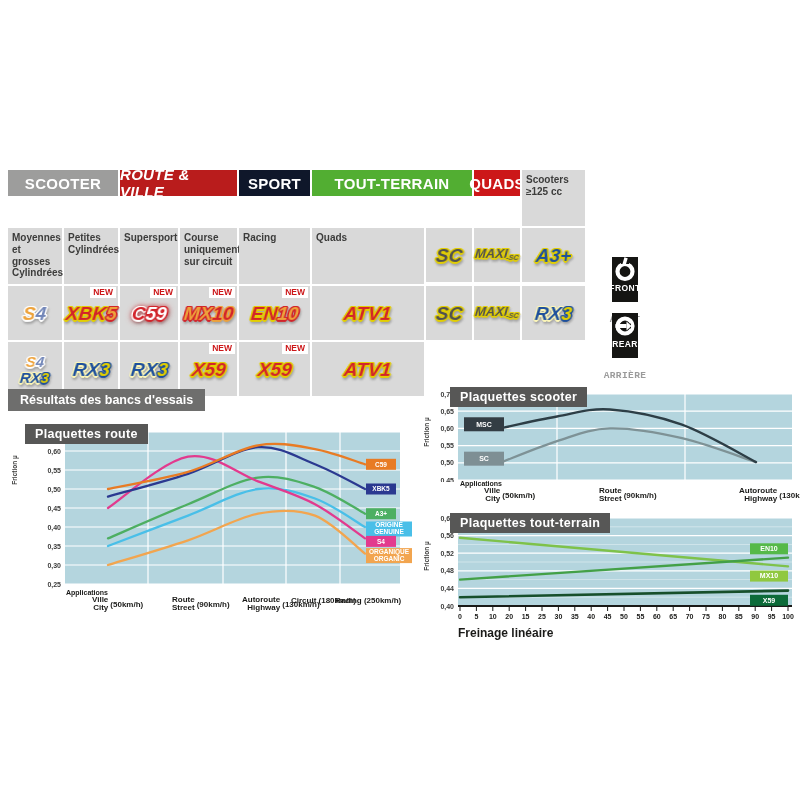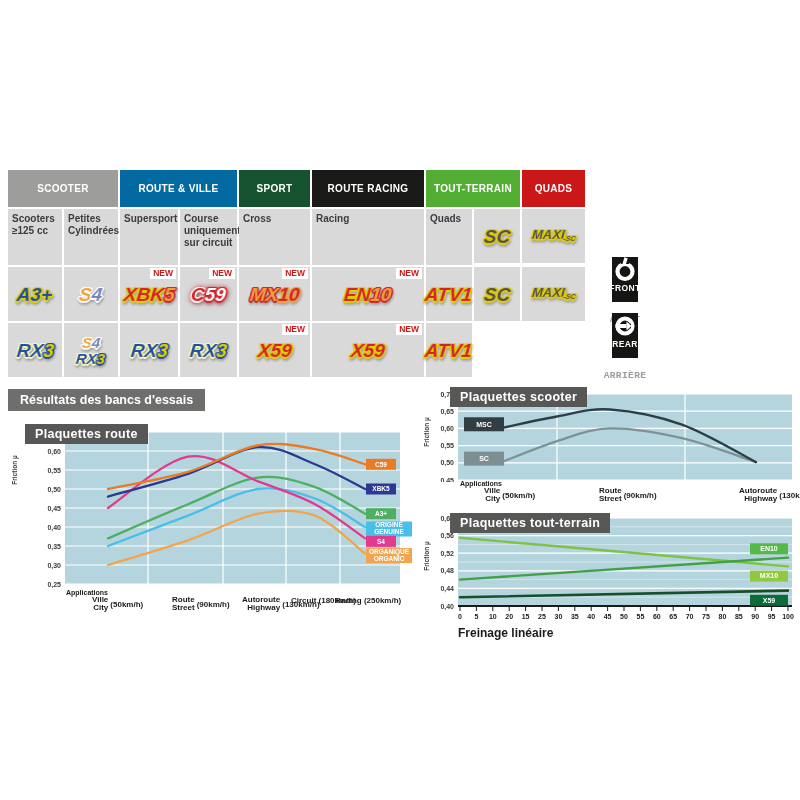--- a/index.html
+++ b/index.html
@@ -2,22 +2,22 @@
 <html><head>
 <meta charset="utf-8">
 <style>
   html,body{margin:0;padding:0;background:#fff;}
   body{width:800px;height:800px;position:relative;font-family:"Liberation Sans",sans-serif;color:#1a1a18;}
   .page{position:absolute;inset:0;background:#fff;overflow:hidden;}
 
   
   .apps-table{position:absolute;left:8px;top:170px;display:grid;
     grid-template-columns:54px 54px 58px 57px 71px 112px 46px 46px 63px;gap:2px;}
-  .cat{height:37px;display:flex;align-items:center;justify-content:center;
-    color:#fff;font-weight:bold;font-size:10px;letter-spacing:.3px;}
+  .cat{height:26px;display:flex;align-items:center;justify-content:center;
+    color:#fff;font-weight:bold;font-size:15px;letter-spacing:.3px;}
   .sub{height:56px;background:#d9d9d9;font-size:10px;font-weight:bold;color:#3c3c3b;
     padding:4px 4px;line-height:1.18;box-sizing:border-box;text-align:left;}
   .cell{height:54px;background:#d9d9d9;position:relative;display:flex;
     align-items:center;justify-content:center;overflow:visible;}
   .new-badge{position:absolute;top:1px;right:2px;background:#fff;color:#cc1719;
     font-size:8.5px;font-weight:bold;padding:1px 3px;line-height:1.1;}
   .logo{font-style:italic;font-weight:bold;display:inline-block;transform:skewX(-6deg);
     white-space:nowrap;filter:drop-shadow(1px 2px 1px rgba(60,60,60,.35));font-size:19px;line-height:1;}
   .logo .sub-sc{font-size:.55em;vertical-align:-0.28em;margin-left:-1px;}
   .stacked{display:flex;flex-direction:column;align-items:center;line-height:.95;gap:1px;}
@@ -41,30 +41,29 @@
     font-weight:bold;color:#1a1a18;white-space:nowrap;}
   .xcat .stk{display:flex;flex-direction:column;line-height:1.05;text-align:center;align-items:flex-end;}
   .xlabel{position:absolute;font-size:12px;font-weight:bold;color:#1a1a18;}
 </style>
 </head>
 <body>
 
 <div class="page">
   <div class="apps-table" id="apps-table">
       <div class="cat" style="background: rgb(157, 157, 156); grid-column: span 2;">SCOOTER</div>
-      <div class="cat" style="background: #0369a1; grid-column: span 2;">ROUTE &amp; VILLE</div>
-      <div class="cat" style="background: #14532d; grid-column: span 1;">SPORT</div>
-      <div class="cat" style="background: rgb(26, 26, 24); grid-column: span 1;">ROUTE RACING</div>
+      <div class="cat" style="background: #b91c1c; grid-column: span 2; font-style: italic;">ROUTE &amp; VILLE</div>
+      <div class="cat" style="background: #0f172a; grid-column: span 1;">SPORT</div>
       <div class="cat" style="background: rgb(82, 174, 50); grid-column: span 2;">TOUT-TERRAIN</div>
       <div class="cat" style="background: rgb(204, 23, 25); grid-column: span 1;">QUADS</div>
       <div class="sub">Scooters ≥125 cc</div>
+      <div class="sub">Moyennes et grosses Cylindrées</div>
       <div class="sub">Petites Cylindrées</div>
       <div class="sub">Supersport</div>
       <div class="sub">Course uniquement sur circuit</div>
-      <div class="sub">Cross</div>
       <div class="sub">Racing</div>
       <div class="sub">Quads</div>
       <div class="cell">
         <span class="logo"><span style="color: rgb(79, 79, 81); text-shadow: rgb(227, 207, 0) -1px -1px 0px, rgb(227, 207, 0) 1px -1px 0px, rgb(227, 207, 0) -1px 1px 0px, rgb(227, 207, 0) 1px 1px 0px, rgb(227, 207, 0) -1.5px 0px 0px, rgb(227, 207, 0) 1.5px 0px 0px, rgb(227, 207, 0) 0px -1.5px 0px, rgb(227, 207, 0) 0px 1.5px 0px;">SC</span></span>
       </div>
       <div class="cell">
         <span class="logo" style="font-size: 13px;"><span style="color: rgb(79, 79, 81); text-shadow: rgb(227, 207, 0) -1px -1px 0px, rgb(227, 207, 0) 1px -1px 0px, rgb(227, 207, 0) -1px 1px 0px, rgb(227, 207, 0) 1px 1px 0px, rgb(227, 207, 0) -1.5px 0px 0px, rgb(227, 207, 0) 1.5px 0px 0px, rgb(227, 207, 0) 0px -1.5px 0px, rgb(227, 207, 0) 0px 1.5px 0px;">MAXI</span><span class="sub-sc" style="color: rgb(79, 79, 81); text-shadow: rgb(227, 207, 0) -1px -1px 0px, rgb(227, 207, 0) 1px -1px 0px, rgb(227, 207, 0) -1px 1px 0px, rgb(227, 207, 0) 1px 1px 0px, rgb(227, 207, 0) -1.5px 0px 0px, rgb(227, 207, 0) 1.5px 0px 0px, rgb(227, 207, 0) 0px -1.5px 0px, rgb(227, 207, 0) 0px 1.5px 0px;">-SC</span></span>
       </div>
       <div class="cell">
         <span class="logo"><span style="color: rgb(29, 79, 156); text-shadow: rgb(227, 207, 0) -1px -1px 0px, rgb(227, 207, 0) 1px -1px 0px, rgb(227, 207, 0) -1px 1px 0px, rgb(227, 207, 0) 1px 1px 0px, rgb(227, 207, 0) -1.5px 0px 0px, rgb(227, 207, 0) 1.5px 0px 0px, rgb(227, 207, 0) 0px -1.5px 0px, rgb(227, 207, 0) 0px 1.5px 0px;">A3+</span></span>

